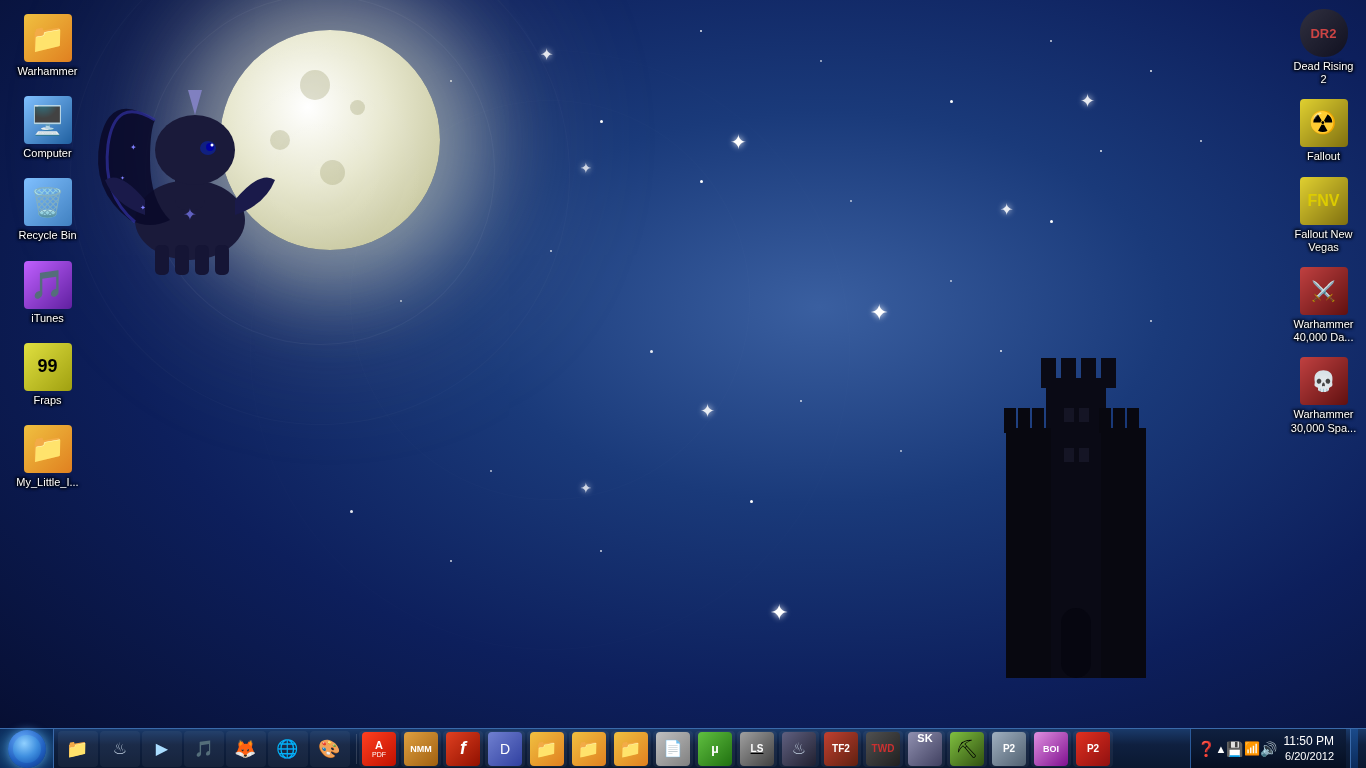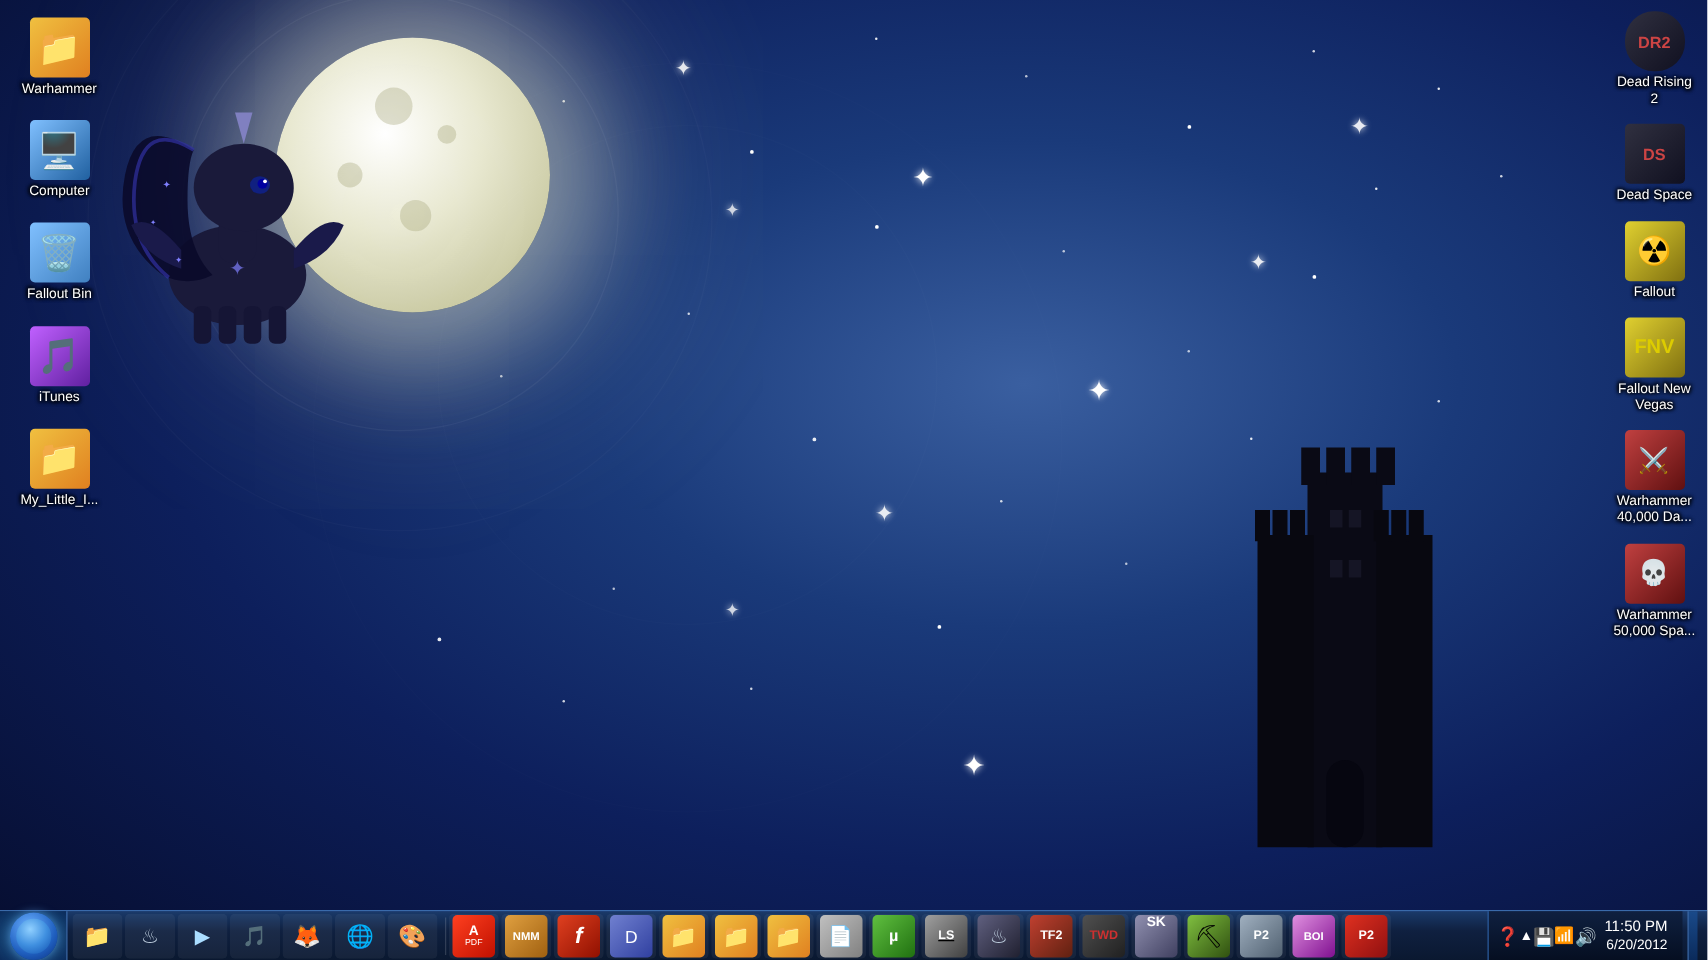--- a/index.html
+++ b/index.html
@@ -383,56 +383,56 @@
     <div class="desktop-icon">
       <div class="icon-img ic-folder">📁</div>
       <span class="icon-label">Warhammer</span>
     </div>
     <div class="desktop-icon">
       <div class="icon-img ic-computer">🖥️</div>
       <span class="icon-label">Computer</span>
     </div>
     <div class="desktop-icon">
       <div class="icon-img ic-recycle">🗑️</div>
-      <span class="icon-label">Fallout Bin</span>
+      <span class="icon-label">Recycle Bin</span>
     </div>
     <div class="desktop-icon">
       <div class="icon-img ic-itunes">🎵</div>
       <span class="icon-label">iTunes</span>
     </div>
     <div class="desktop-icon">
+      <div class="icon-img ic-fraps" style="font-size:18px;font-weight:bold;color:#000;">99</div>
+      <span class="icon-label">Fraps</span>
+    </div>
+    <div class="desktop-icon">
       <div class="icon-img ic-folder">📁</div>
       <span class="icon-label">My_Little_I...</span>
     </div>
   </div>
 
   <div class="desktop-icons-right">
     <div class="desktop-icon">
       <div class="icon-img ic-dr2" style="font-size:13px;font-weight:bold;color:#cc4444;border-radius:23px;">DR2</div>
       <span class="icon-label">Dead Rising 2</span>
     </div>
     <div class="desktop-icon">
-      <div class="icon-img ic-dead-space" style="font-size:13px;font-weight:bold;color:#cc4444;background:linear-gradient(135deg,#303040,#101020);">DS</div>
-      <span class="icon-label">Dead Space</span>
-    </div>
-    <div class="desktop-icon">
       <div class="icon-img ic-fallout" style="font-size:22px;">☢️</div>
       <span class="icon-label">Fallout</span>
     </div>
     <div class="desktop-icon">
       <div class="icon-img ic-fallout" style="font-size:16px;font-weight:bold;color:#ddcc00;">FNV</div>
       <span class="icon-label">Fallout New Vegas</span>
     </div>
     <div class="desktop-icon">
       <div class="icon-img ic-warhammer" style="font-size:20px;">⚔️</div>
       <span class="icon-label">Warhammer 40,000 Da...</span>
     </div>
     <div class="desktop-icon">
       <div class="icon-img ic-warhammer" style="font-size:20px;">💀</div>
-      <span class="icon-label">Warhammer 50,000 Spa...</span>
+      <span class="icon-label">Warhammer 30,000 Spa...</span>
     </div>
   </div>
 
   <div class="taskbar">
 
     <div class="taskbar-start">
       <div class="start-orb">
         <div class="start-orb-inner"></div>
       </div>
     </div>

